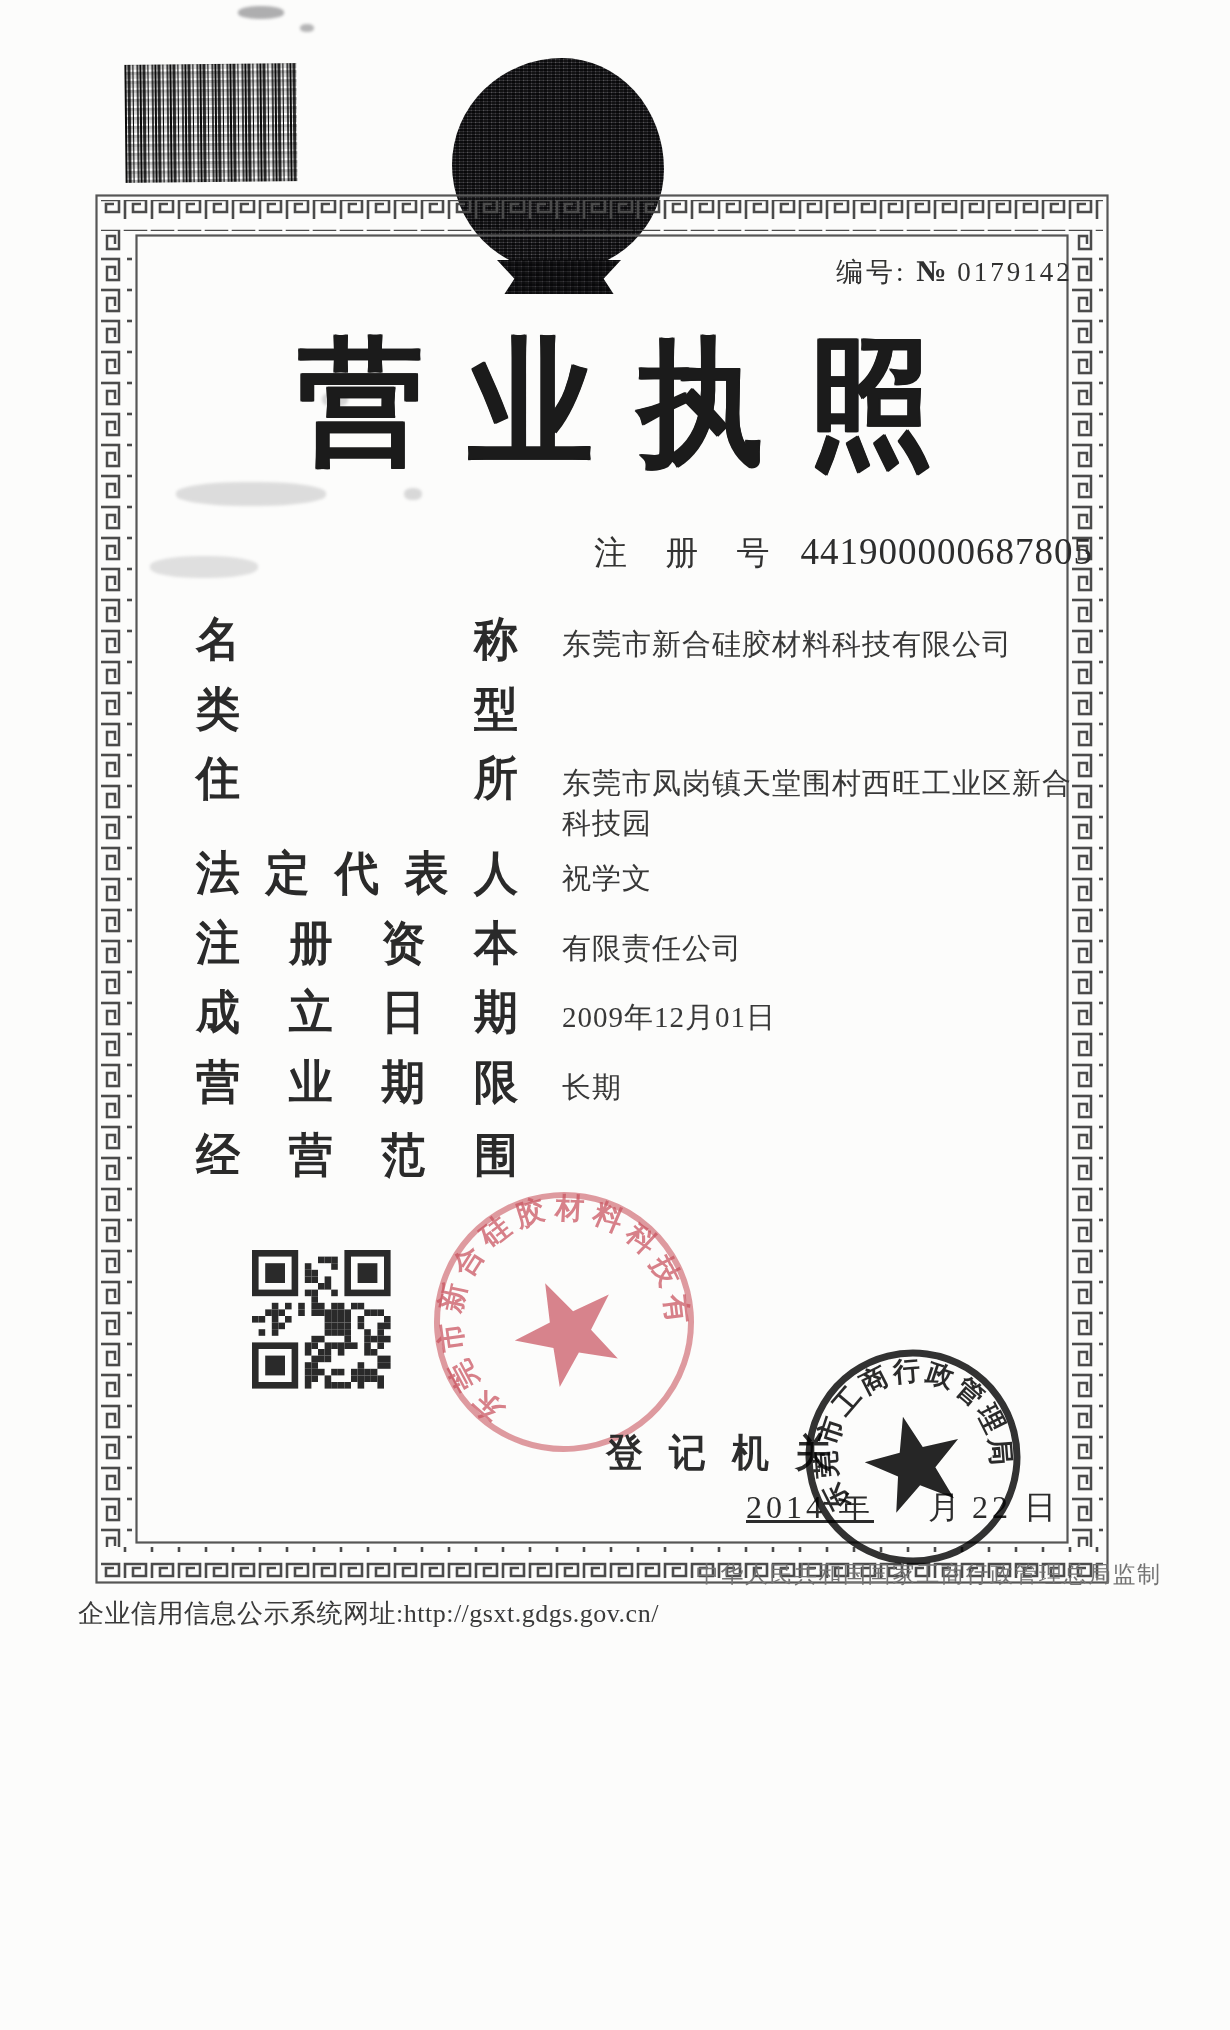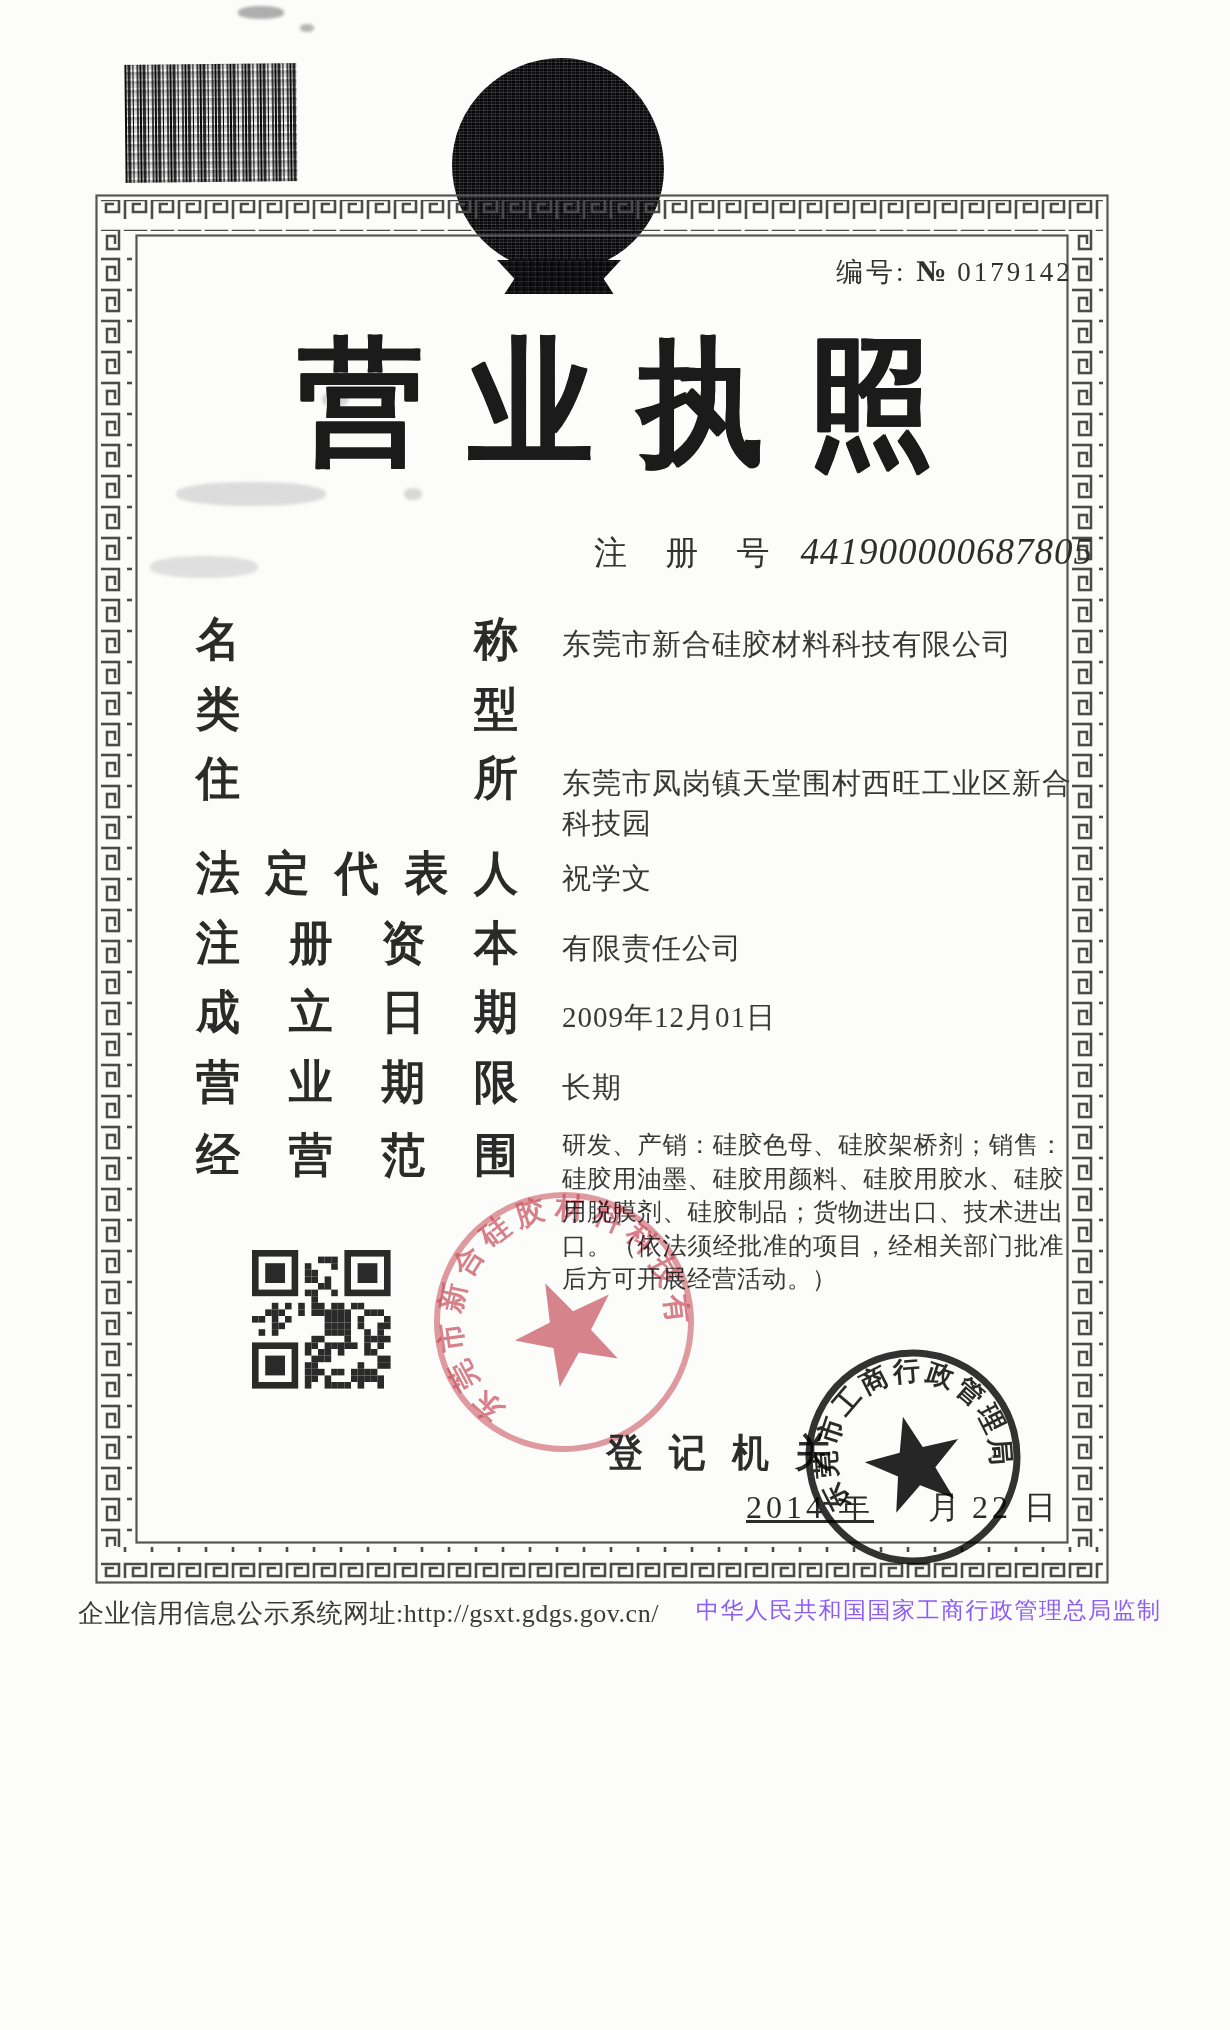--- a/index.html
+++ b/index.html
@@ -42,21 +42,21 @@
   .serial{position:absolute;left:836px;top:254px;font-size:27px;letter-spacing:3px;color:#303030;}
   .serial .no{font-weight:bold;font-size:30px;letter-spacing:1px;}
   
   .title{position:absolute;left:150px;top:330px;width:930px;display:flex;justify-content:center;gap:46px;
     font-family:"Liberation Sans",sans-serif;font-weight:900;font-size:124px;line-height:1.05;color:#1b1b1b;
     transform:scaleY(1.1);transform-origin:top;
     text-shadow:1.5px 0 0 #1b1b1b,0 1.5px 0 #1b1b1b,1.5px 1.5px 0 #1b1b1b;filter:blur(.3px);}
   
   .regno{position:absolute;left:594px;top:530px;white-space:nowrap;}
   .regno-label{font-size:33px;letter-spacing:15px;font-weight:400;color:#333;margin-right:16px;}
-  .regno-value{font-size:37px;letter-spacing:1px;color:#2d2d2d;font-style:italic;}
+  .regno-value{font-size:37px;letter-spacing:1px;color:#2d2d2d;}
   
   .fields{position:absolute;left:196px;top:610px;width:880px;}
   .frow{display:flex;align-items:baseline;min-height:69.5px;}
   .flabel{width:322px;flex:none;display:flex;justify-content:space-between;font-size:44px;font-weight:600;
     color:#2a2a2a;transform:scaleY(1.06);transform-origin:center;}
   .fvalue{margin-left:44px;font-size:29px;color:#383838;letter-spacing:1px;}
   .frow.scope{align-items:flex-start;}
   .frow.scope .flabel{margin-top:4px;}
   .frow.scope .fvalue{width:502px;font-size:24.5px;line-height:33.5px;text-align:justify;letter-spacing:.5px;margin-top:6px;}
   
@@ -66,21 +66,21 @@
   .registrar{position:absolute;left:606px;top:1428px;font-size:37px;letter-spacing:26px;font-weight:600;
     color:#2c2c2c;transform:scaleY(1.05);white-space:nowrap;}
   .date-part{position:absolute;font-size:32px;color:#2c2c2c;letter-spacing:4px;white-space:nowrap;}
   .d-year{left:746px;top:1486px;text-decoration:underline;}
   .d-month{left:928px;top:1486px;}
   .d-day{left:972px;top:1486px;}
   .black-stamp{position:absolute;left:800px;top:1344px;width:226px;height:226px;transform:rotate(-14deg);
     mix-blend-mode:multiply;}
   
   .footer-left{position:absolute;left:78px;top:1596px;font-size:26px;letter-spacing:.5px;color:#3a3a3a;}
-  .footer-right{position:absolute;left:696px;top:1595px;font-size:23px;letter-spacing:1.5px;color:#8b5cf6;}
+  .footer-right{position:absolute;left:696px;top:1559px;font-size:23px;letter-spacing:1.5px;color:#737373;}
 </style>
 </head>
 <body>
 
 <div class="page">
 
   <div class="speck s1"></div>
   <div class="speck s2"></div>
   <div class="speck s3"></div>
   <div class="speck s4"></div>
@@ -186,21 +186,20 @@
         </div>
         <div class="fvalue">长期</div>
       </div>
       <div class="frow scope">
         <div class="flabel">
           <span>经</span>
           <span>营</span>
           <span>范</span>
           <span>围</span>
         </div>
-        <div class="fvalue">研发、产销：硅胶色母、硅胶架桥剂；销售：硅胶用油墨、硅胶用颜料、硅胶用胶水、硅胶用脱膜剂、硅胶制品；货物进出口、技术进出口。（依法须经批准的项目，经相关部门批准后方可开展经营活动。）</div>
       </div>
     </div>
 
   <svg class="qr" id="qr" width="139" height="139" viewBox="0 0 139 139">
       <rect x="66" y="6.6" width="6.6" height="6.6" fill="#191919"></rect>
       <rect x="72.6" y="6.6" width="6.6" height="6.6" fill="#191919"></rect>
       <rect x="79.19999999999999" y="6.6" width="6.6" height="6.6" fill="#191919"></rect>
       <rect x="52.8" y="13.2" width="6.6" height="6.6" fill="#191919"></rect>
       <rect x="79.19999999999999" y="13.2" width="6.6" height="6.6" fill="#191919"></rect>
       <rect x="52.8" y="19.799999999999997" width="6.6" height="6.6" fill="#191919"></rect>

